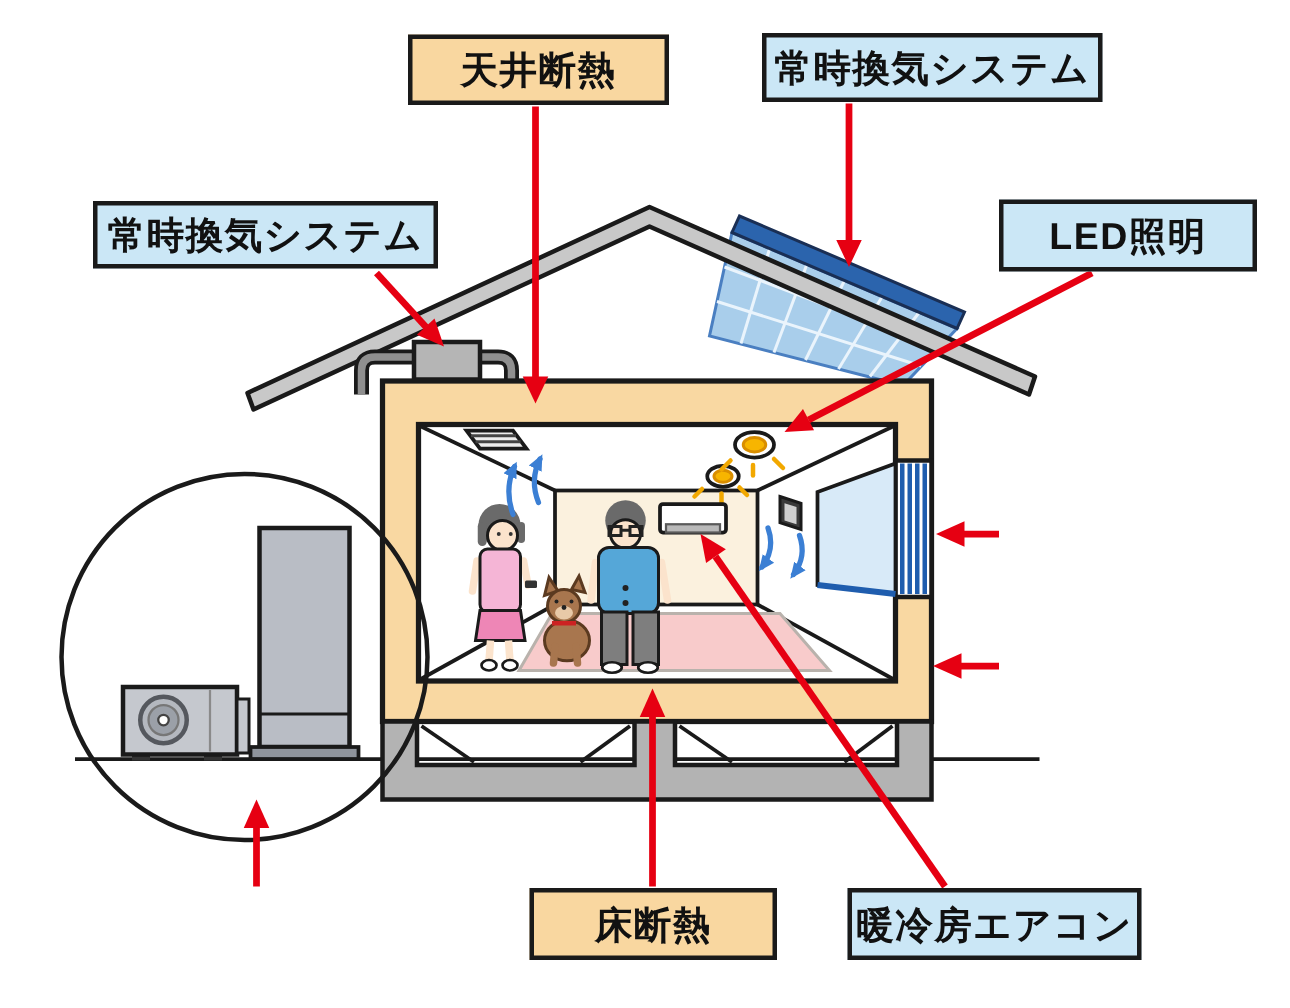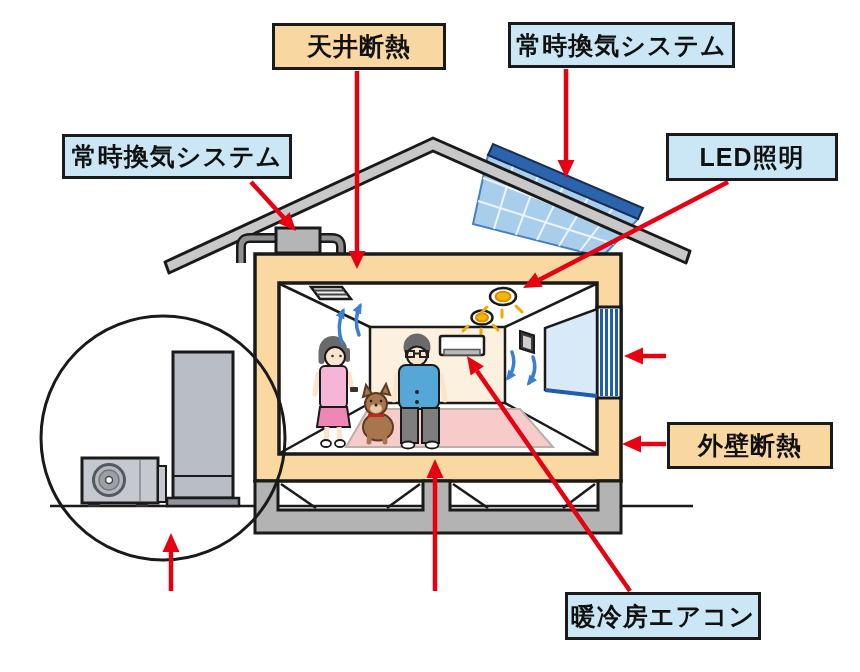--- a/index.html
+++ b/index.html
@@ -240,18 +240,18 @@
 
   <div class="label orange" style="left:272px;top:23px;width:174px;height:47px">天井断熱</div>
 
   <div class="label blue" style="left:508px;top:22px;width:227px;height:46px">常時換気システム</div>
 
   <div class="label blue" style="left:62px;top:134px;width:230px;height:45px">常時換気システム</div>
 
   <div class="label blue" style="left:666px;top:133px;width:172px;height:48px">LED照明</div>
 
 
-  <div class="label orange" style="left:667px;top:422px;width:166px;height:47px">外壁断熱</div>
-
-
+
+
+  <div class="label orange" style="left:353px;top:592px;width:165px;height:48px">床断熱</div>
 
   <div class="label blue" style="left:565px;top:592px;width:196px;height:48px">暖冷房エアコン</div>
 </div>
 
 </body></html>

